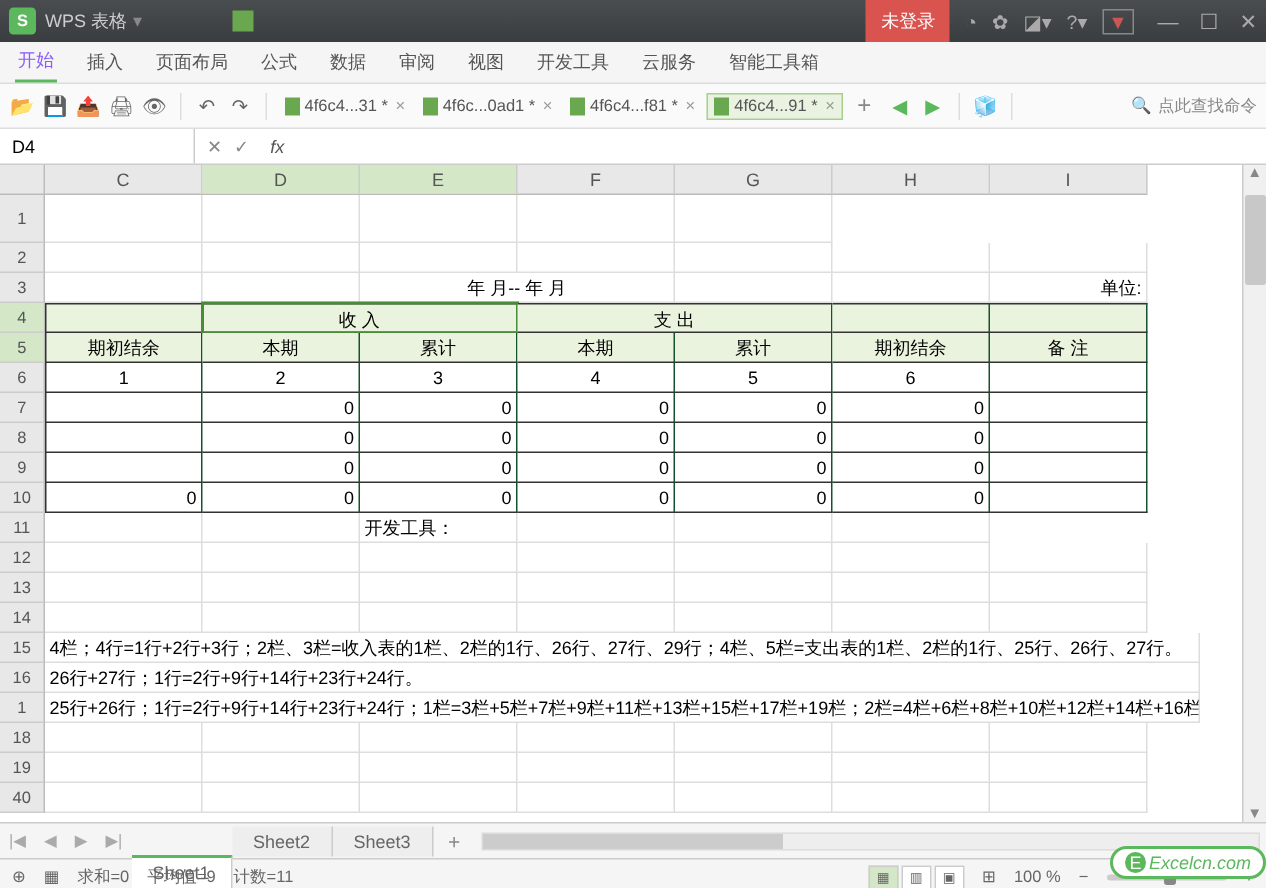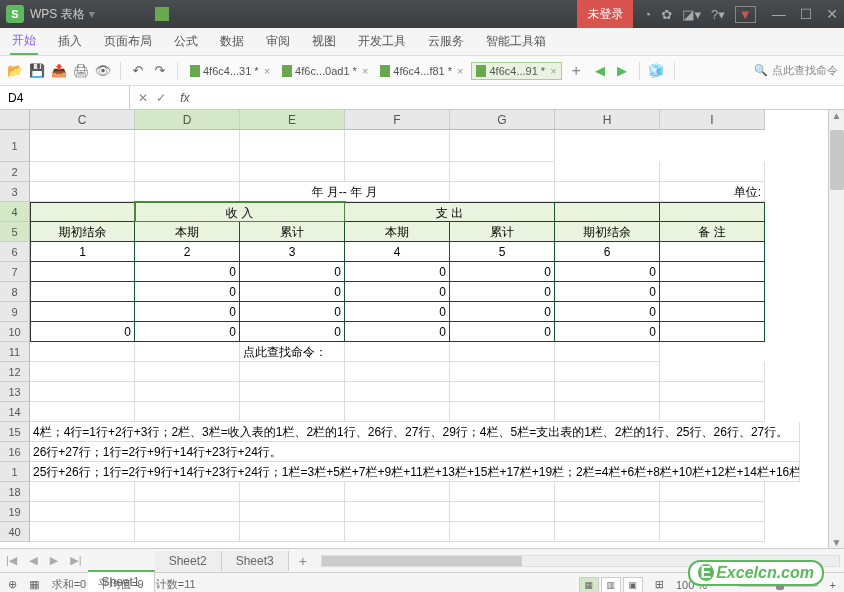--- a/index.html
+++ b/index.html
@@ -77,21 +77,21 @@
 
 
 .statusbar { height: 24px; background: #f5f5f5; border-top: 1px solid #ccc; display: flex; align-items: center; padding: 0 8px; gap: 12px; font-size: 11px; color: #666; }
 .statusbar .views { display: flex; gap: 2px; margin-left: auto; }
 .statusbar .view-btn { width: 20px; height: 16px; border: 1px solid #ccc; background: #fff; cursor: pointer; display: flex; align-items: center; justify-content: center; font-size: 9px; }
 .statusbar .view-btn.active { background: #d4e8c8; }
 .statusbar .zoom-slider { width: 80px; height: 4px; background: #ccc; position: relative; border-radius: 2px; }
 .statusbar .zoom-slider .zthumb { position: absolute; left: 38px; top: -3px; width: 8px; height: 10px; background: #888; border-radius: 2px; }
 
 
-.watermark { position: absolute; right: 20px; bottom: 6px; background: #fff; border: 2px solid #5cb85c; border-radius: 12px; padding: 2px 8px; font-size: 16px; color: #5cb85c; font-weight: bold; font-style: italic; }
+.watermark { position: absolute; right: 0; bottom: 6px; background: #fff; border: 2px solid #5cb85c; border-radius: 12px; padding: 2px 8px; font-size: 12px; color: #5cb85c; font-weight: normal; font-style: italic; }
 .watermark .e { background: #5cb85c; color: #fff; border-radius: 50%; padding: 0 3px; margin-right: 2px; font-style: normal; }
 </style>
 </head>
 <body>
 
 <div class="titlebar">
   <div class="wps-logo">S</div>
   <span class="title-text">WPS 表格</span>
   <span class="title-text" style="margin-left:4px;color:#888">▾</span>
   <div class="doc-icon"></div>
@@ -296,21 +296,21 @@
               <div class="cell bd" style="width: 105px;">0</div>
               <div class="cell bd" style="width: 105px;">0</div>
               <div class="cell bd" style="width: 105px;">0</div>
               <div class="cell bd" style="width: 105px;">0</div>
               <div class="cell bd" style="width: 105px;">0</div>
               <div class="cell bd" style="width: 105px;"></div>
             </div>
             <div class="grow ">
               <div class="cell " style="width: 105px;"></div>
               <div class="cell " style="width: 105px;"></div>
-              <div class="cell left" style="width: 105px;">点此查找命令：</div>
+              <div class="cell left" style="width: 105px;">开发工具：</div>
               <div class="cell " style="width: 105px;"></div>
               <div class="cell " style="width: 105px;"></div>
               <div class="cell " style="width: 105px;"></div>
             </div>
             <div class="grow ">
               <div class="cell " style="width: 105px;"></div>
               <div class="cell " style="width: 105px;"></div>
               <div class="cell " style="width: 105px;"></div>
               <div class="cell " style="width: 105px;"></div>
               <div class="cell " style="width: 105px;"></div>

